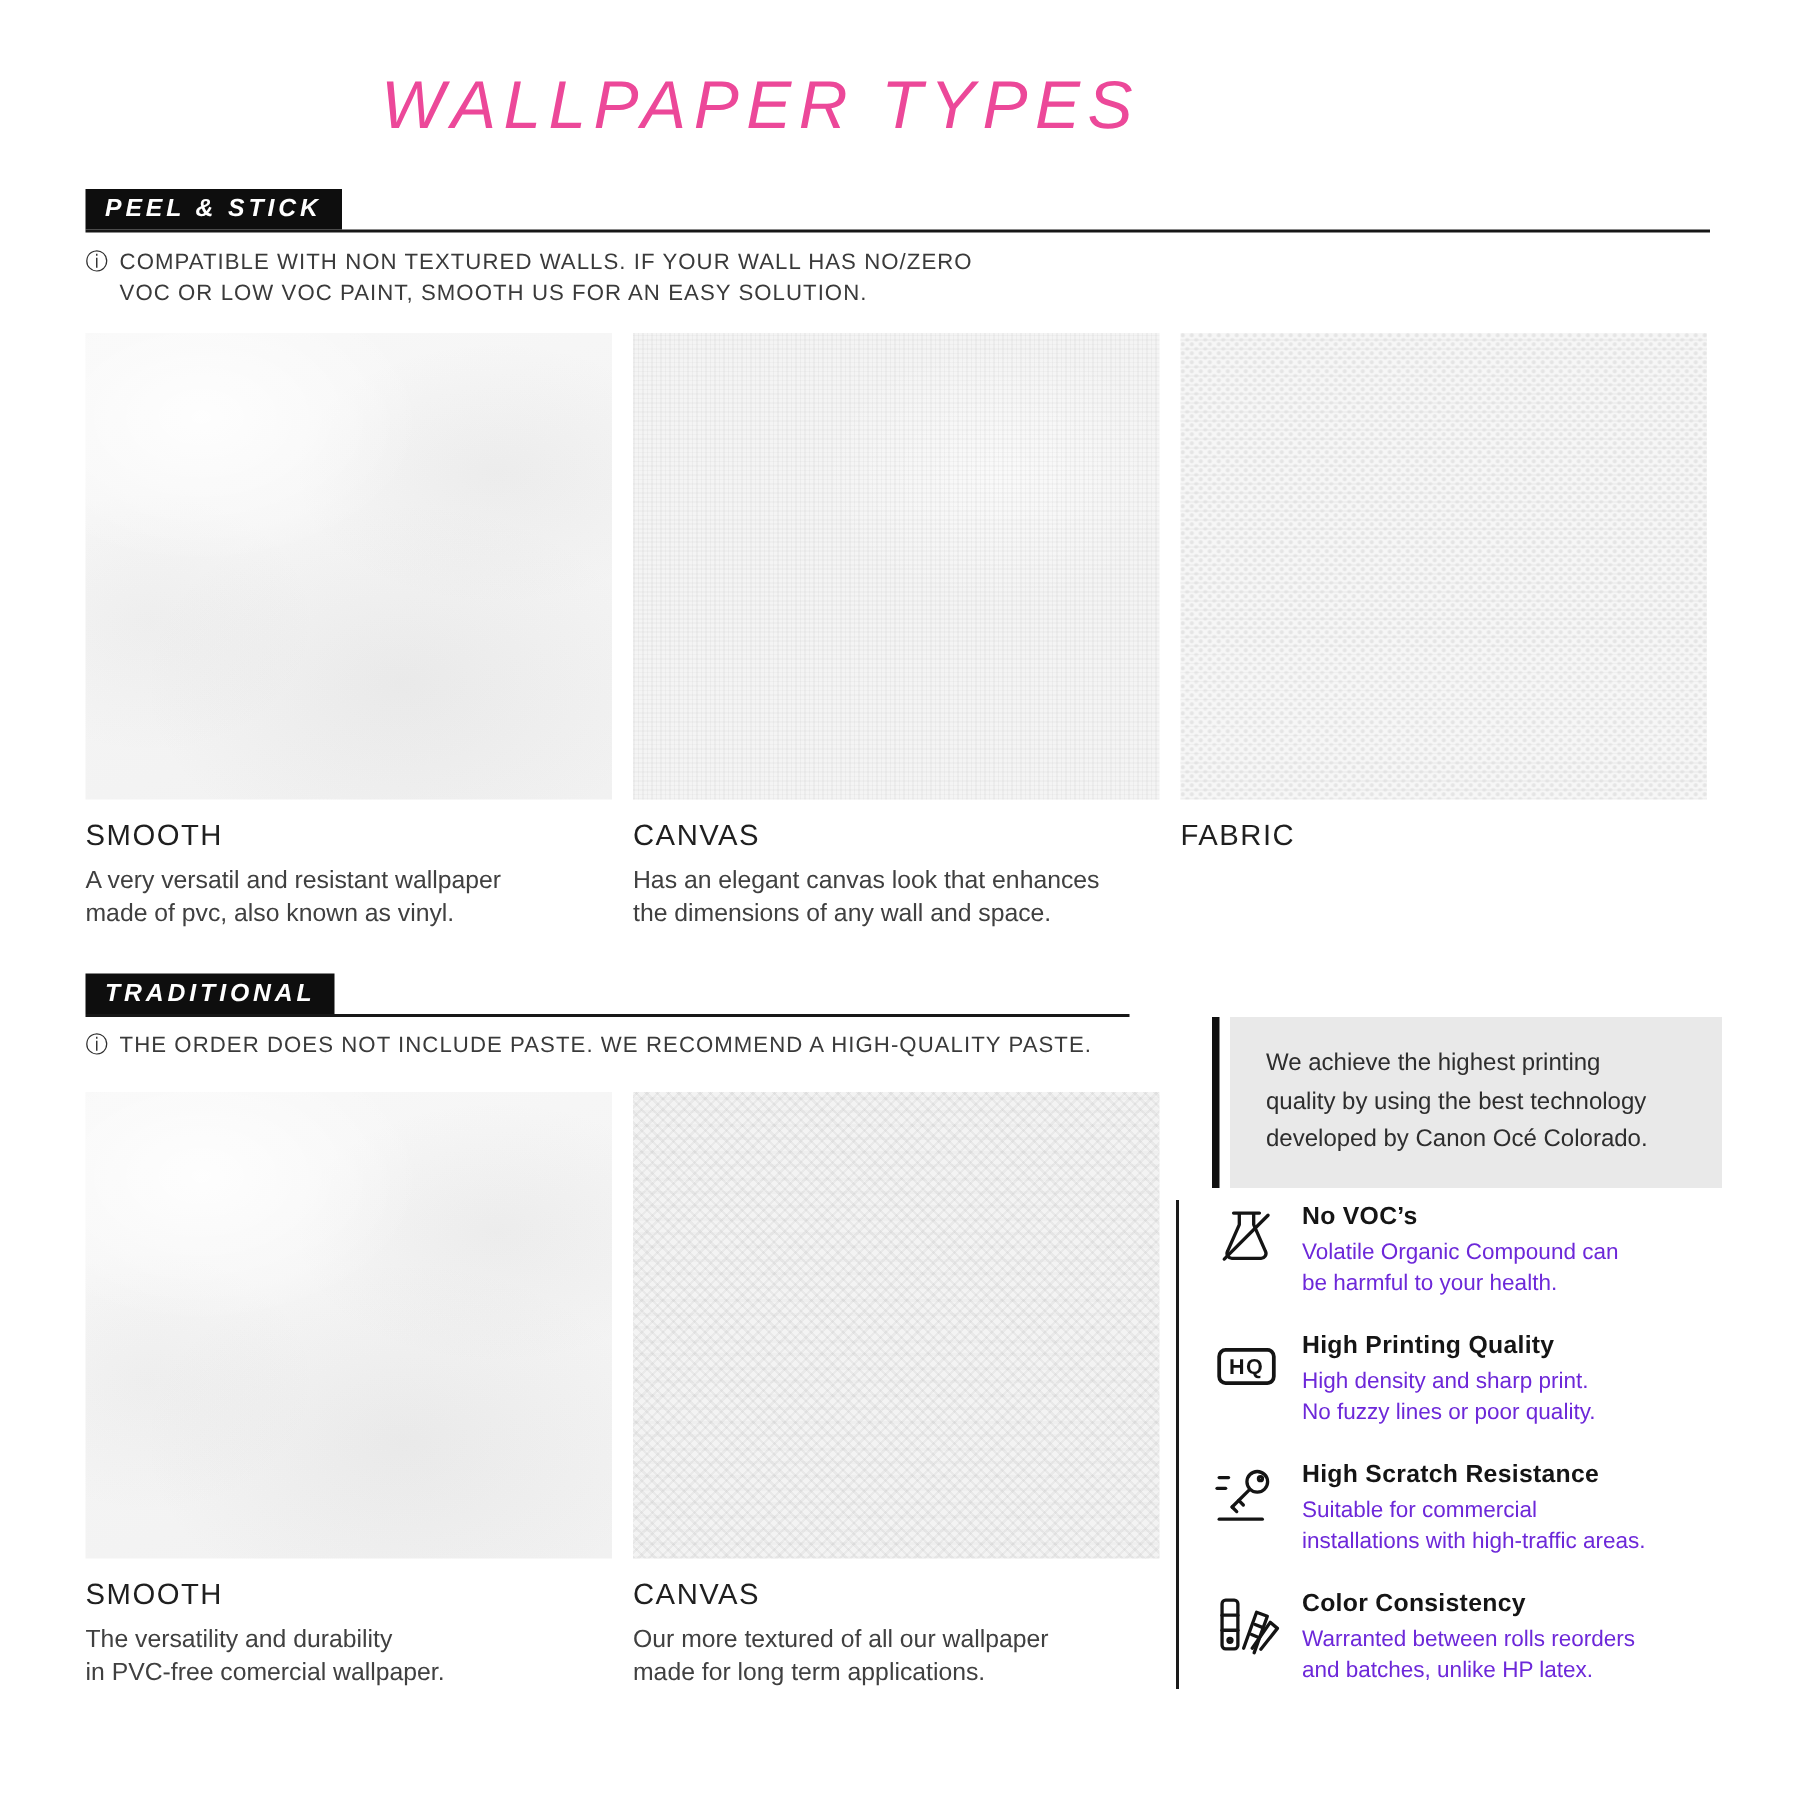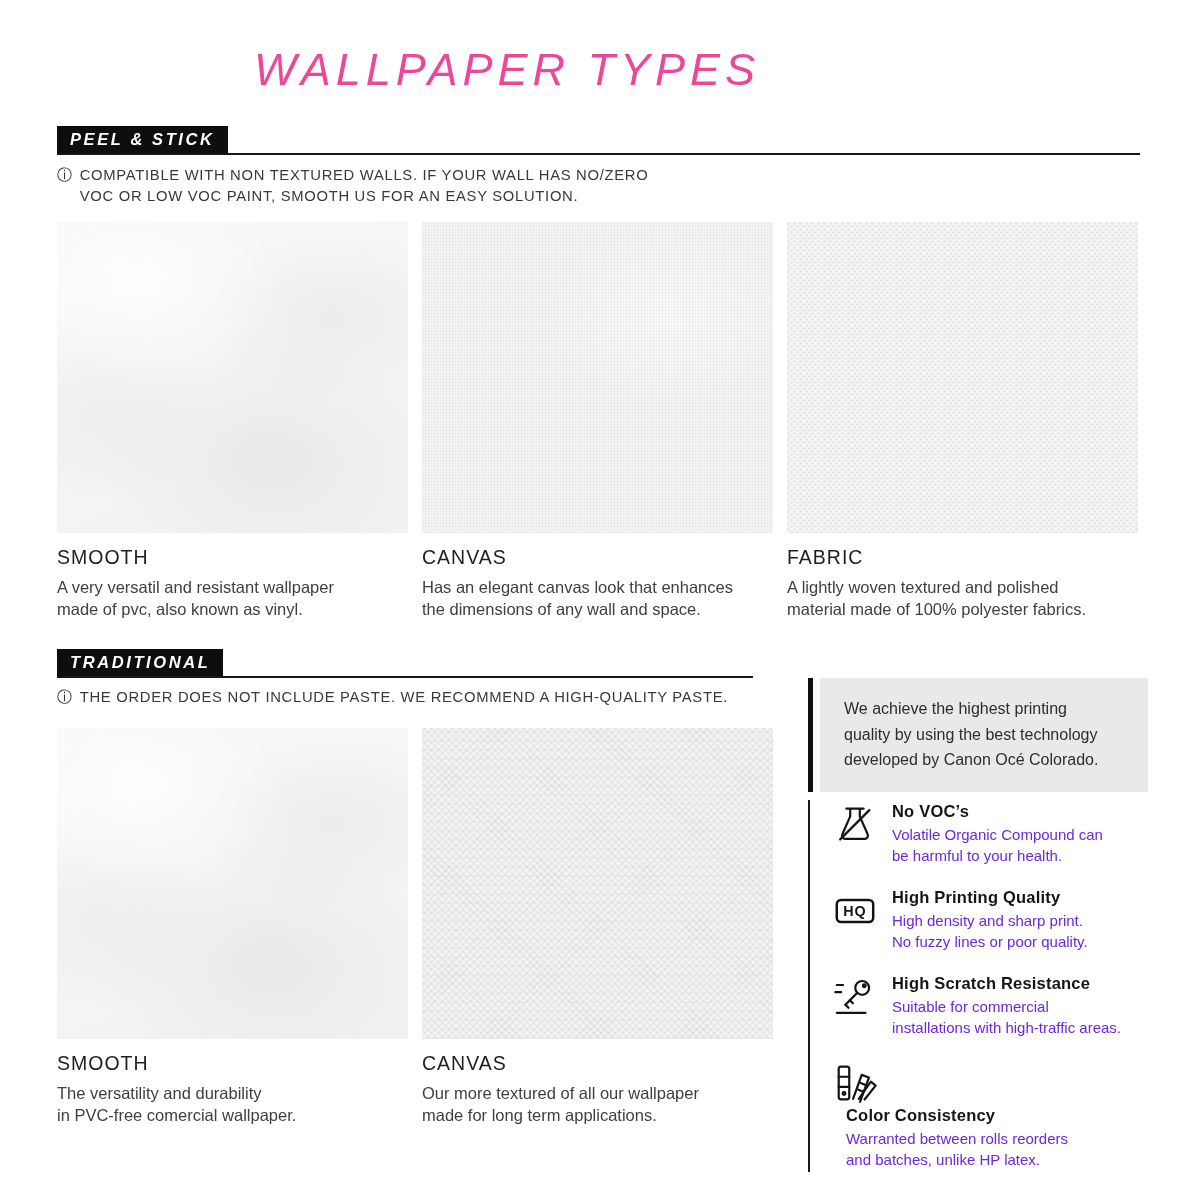--- a/index.html
+++ b/index.html
@@ -63,23 +63,23 @@
   }
 
   .cap-name{margin-top:13px;font-size:19.5px;letter-spacing:1px;color:#1f1f1f;}
   .cap-desc{margin-top:7px;font-size:16.5px;line-height:22px;color:#404040;white-space:pre-line;}
 
   .quote{position:absolute;left:808px;top:678px;width:340px;display:flex;border-radius:30px;}
   .quote-bar{width:5px;background:#101010;}
   .quote-box{flex:1;margin-left:7px;background:#e9e9e9;padding:18px 18px 19px 24px;
     font-size:16px;line-height:25.5px;color:#2d2d2d;white-space:pre-line;}
 
-  .features{position:absolute;left:808px;top:800px;width:348px;border-left:2px solid #1a1a1a;padding:2px 0;}
+  .features{position:absolute;left:784px;top:800px;width:348px;border-left:2px solid #1a1a1a;padding:2px 0;}
   .feature{display:flex;margin:0 0 22px 22px;}
-  .feature:last-child{margin-bottom:0;flex-direction:column;}
+  .feature:last-child{margin-bottom:0;}
   .f-icon{width:46px;height:46px;flex:0 0 46px;}
   .f-icon svg{width:46px;height:46px;stroke:#141414;fill:none;stroke-width:2.3;stroke-linecap:round;stroke-linejoin:round;}
   .f-body{margin-left:14px;}
   .f-title{font-size:16.5px;font-weight:700;color:#151515;letter-spacing:.2px;}
   .f-desc{margin-top:4px;font-size:15px;line-height:20.5px;color:#6d28d9;white-space:pre-line;}
 </style>
 </head>
 <body>
 
 <div class="page">
@@ -109,22 +109,20 @@
       <figcaption>
         <div class="cap-name">CANVAS</div>
         <div class="cap-desc">Has an elegant canvas look that enhances
 the dimensions of any wall and space.</div>
       </figcaption>
     </figure>
     <figure class="card">
       <div class="swatch tex-fabric"></div>
       <figcaption>
         <div class="cap-name">FABRIC</div>
-        <div class="cap-desc">A lightly woven textured and polished
-material made of 100% polyester fabrics.</div>
       </figcaption>
     </figure>
   </div>
 
   <div class="sec-header s2">
     <span class="badge">TRADITIONAL</span>
   </div>
   <div class="note n2">
     <span class="info-glyph">ⓘ</span>
     <span class="note-text">THE ORDER DOES NOT INCLUDE PASTE. WE RECOMMEND A HIGH-QUALITY PASTE.</span>

